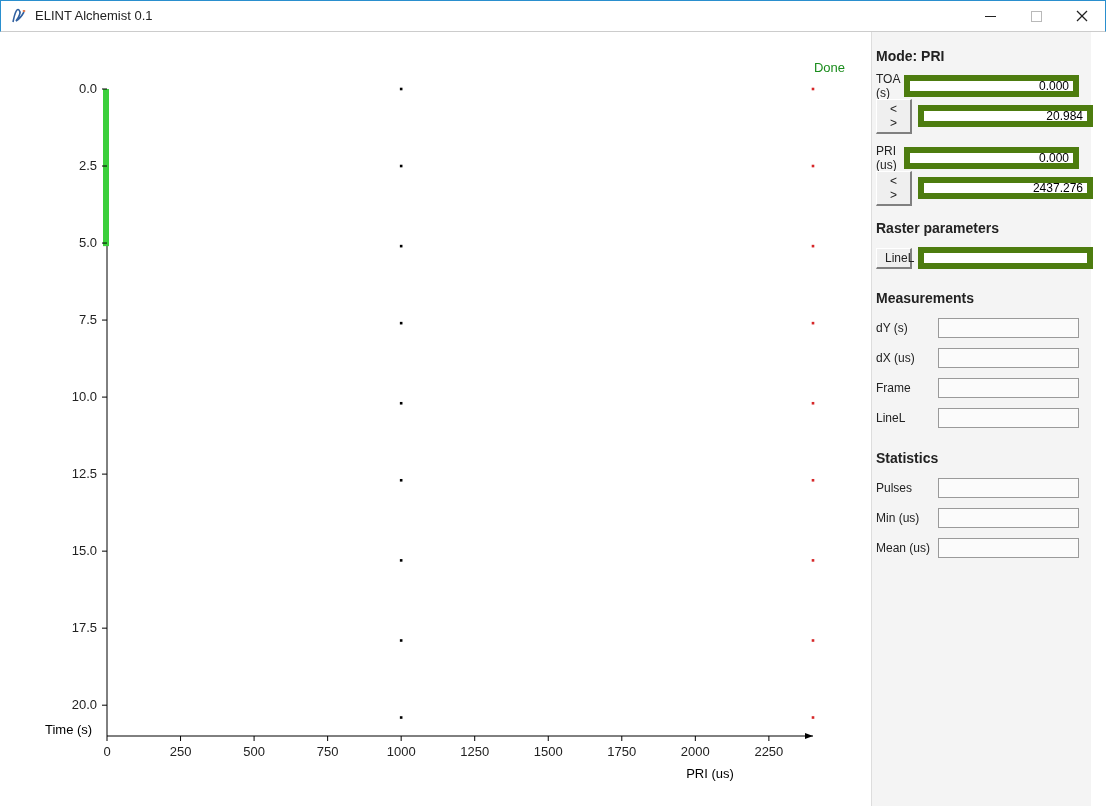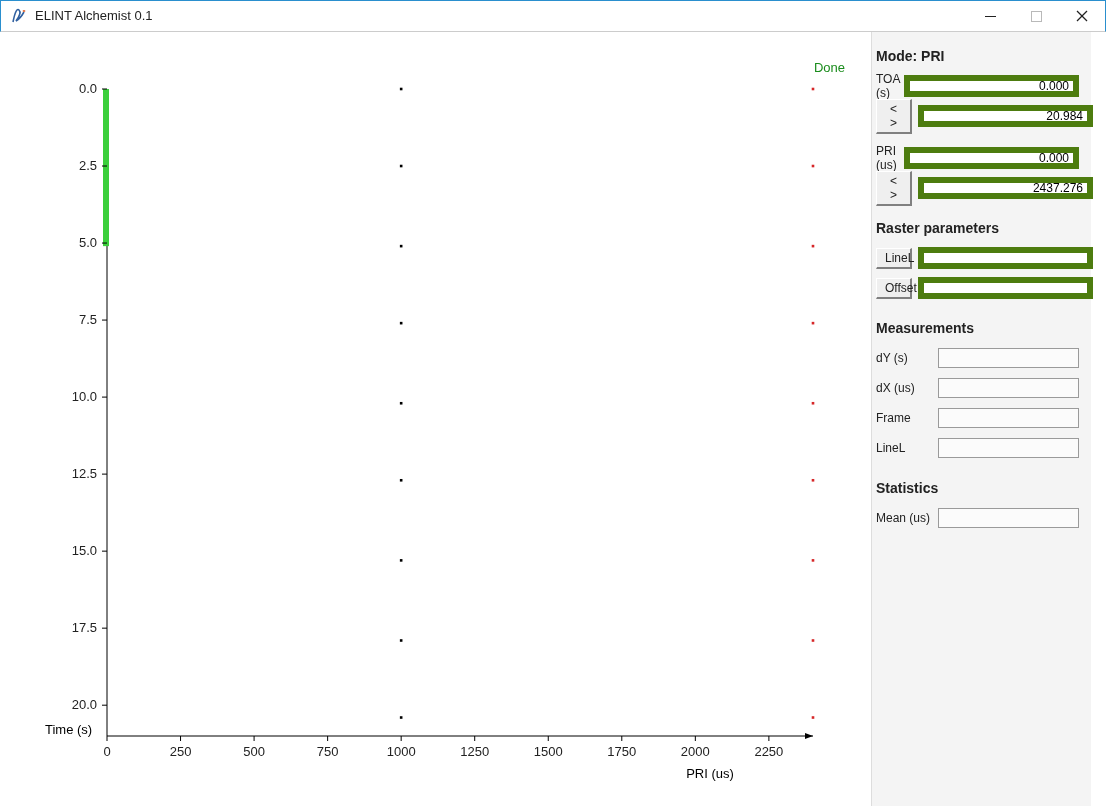--- a/index.html
+++ b/index.html
@@ -160,24 +160,20 @@
     <div class="row">
       <span class="btn3d" style="margin-right:6px">&lt; &gt;</span>
       <input class="field" value="2437.276" style="">
     </div>
 
     <div class="section-title">Raster parameters</div>
     <div class="row">
       <span class="btn3d" style="width:52px; margin-right:6px">LineL</span>
       <input class="field blank" value="" style="">
     </div>
-    <div class="row">
-      <span class="btn3d" style="width:52px; margin-right:6px">Offset</span>
-      <input class="field blank" value="" style="">
-    </div>
 
     <div class="section-title">Measurements</div>
     <div class="row">
         <span class="lab">dY (s)</span>
         <div class="rofield"></div>
       </div>
     <div class="row">
         <span class="lab">dX (us)</span>
         <div class="rofield"></div>
       </div>
@@ -185,18 +181,26 @@
         <span class="lab">Frame</span>
         <div class="rofield"></div>
       </div>
     <div class="row">
         <span class="lab">LineL</span>
         <div class="rofield"></div>
       </div>
 
     <div class="section-title">Statistics</div>
     <div class="row">
+        <span class="lab">Pulses</span>
+        <div class="rofield"></div>
+      </div>
+    <div class="row">
+        <span class="lab">Min (us)</span>
+        <div class="rofield"></div>
+      </div>
+    <div class="row">
         <span class="lab">Mean (us)</span>
         <div class="rofield"></div>
       </div>
   </div>
 
 </div>
 
 </body></html>

